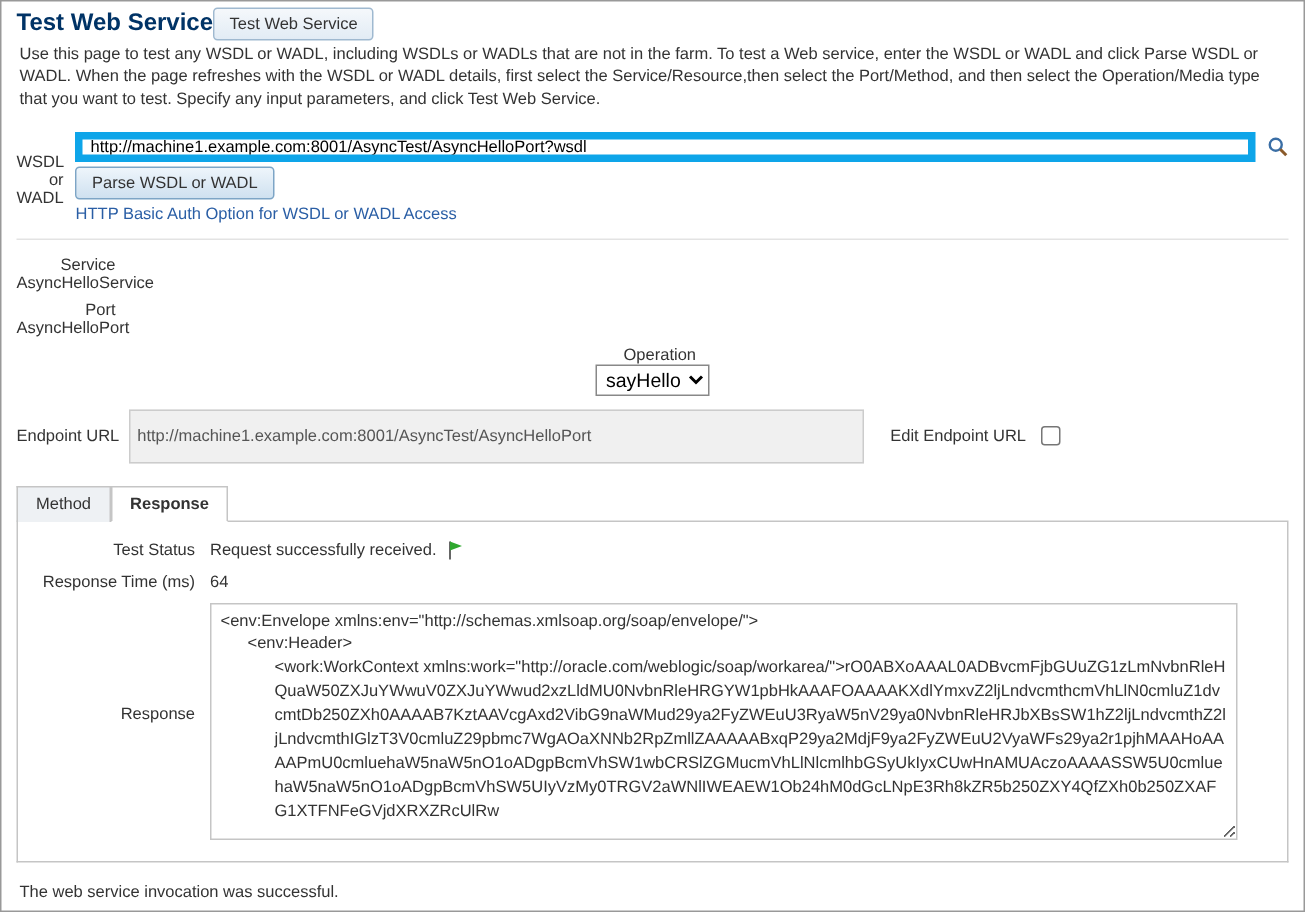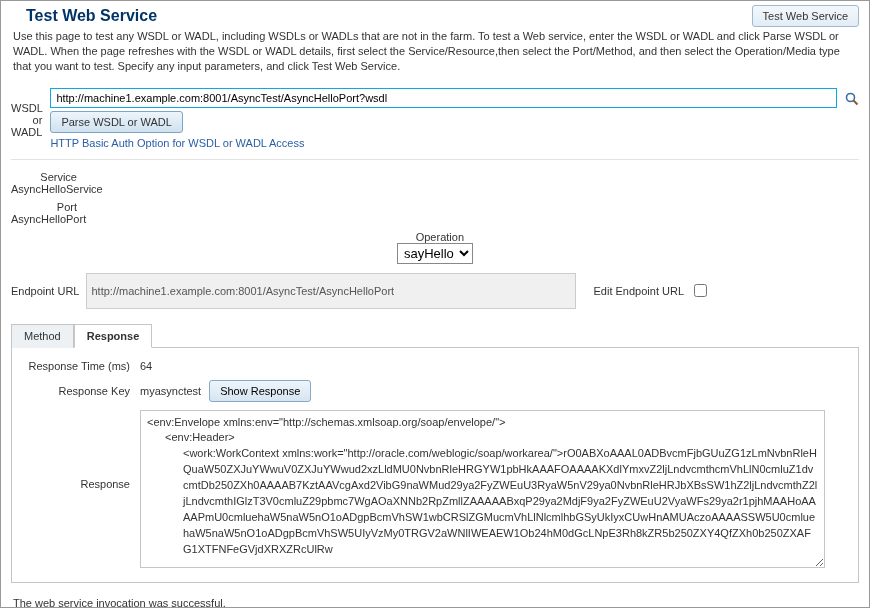--- a/index.html
+++ b/index.html
@@ -10,24 +10,22 @@
     font-size: 11px;
     color: #333;
     background: #fff;
     width: 870px;
     height: 608px;
     border: 1px solid #999;
     position: relative;
   }
   .header-bar {
     display: flex;
-    justify-content: space-between;
     align-items: flex-start;
     padding: 4px 10px 0 10px;
-    margin-left: 15px;
   }
   h1 {
     font-size: 16px;
     font-weight: bold;
     color: #003366;
     margin: 2px 0 4px 0;
   }
   .top-btn {
     background: linear-gradient(#f5f8fb, #e2ecf5);
     border: 1px solid #9fb9d0;
@@ -51,21 +49,21 @@
     width: 90px;
     text-align: right;
     padding-right: 8px;
     color: #333;
   }
   .wsdl-row { align-items: flex-start; padding-top: 4px; }
   .wsdl-input-wrap { flex: 1; }
   .wsdl-input {
     width: 815px;
     max-width: calc(100% - 28px);
-    border: 1px solid #0ea5e9;
+    border: 5px solid #0ea5e9;
     padding: 3px 5px;
     font-size: 11px;
     height: 20px;
   }
   .search-icon {
     display: inline-block;
     width: 16px; height: 16px;
     vertical-align: middle;
     margin-left: 4px;
     cursor: pointer;
@@ -272,27 +270,32 @@
   </div>
 </div>
 
 <div class="tabs">
   <div class="tab">Method</div>
   <div class="tab active">Response</div>
 </div>
 
 <div class="tab-body">
   <div class="row2">
+    <div class="row2-label">Test Status</div>
+    <div>Request successfully received.</div>
+    <span class="flag-icon">
+      <svg viewBox="0 0 14 14" width="14" height="14">
+        <line x1="3" y1="1" x2="3" y2="13" stroke="#333" stroke-width="1"></line>
+        <path d="M3 1 L11 4 L3 7 Z" fill="#2fa82f"></path>
+      </svg>
+    </span>
+  </div>
+  <div class="row2">
     <div class="row2-label">Response Time (ms)</div>
     <div>64</div>
-  </div>
-  <div class="row2">
-    <div class="row2-label">Response Key</div>
-    <div>myasynctest</div>
-    <button class="show-btn">Show Response</button>
   </div>
   <div class="response-row">
     <div class="row2-label">Response</div>
     <div class="response-box">
       <div>&lt;env:Envelope xmlns:env="http://schemas.xmlsoap.org/soap/envelope/"&gt;</div>
       <div class="indent1">&lt;env:Header&gt;</div>
       <div class="indent2">&lt;work:WorkContext xmlns:work="http://oracle.com/weblogic/soap/workarea/"&gt;rO0ABXoAAAL0ADBvcmFjbGUuZG1zLmNvbnRleHQuaW50ZXJuYWwuV0ZXJuYWwud2xzLldMU0NvbnRleHRGYW1pbHkAAAFOAAAAKXdlYmxvZ2ljLndvcmthcmVhLlN0cmluZ1dvcmtDb250ZXh0AAAAB7KztAAVcgAxd2VibG9naWMud29ya2FyZWEuU3RyaW5nV29ya0NvbnRleHRJbXBsSW1hZ2ljLndvcmthZ2ljLndvcmthIGlzT3V0cmluZ29pbmc7WgAOaXNNb2RpZmllZAAAAABxqP29ya2MdjF9ya2FyZWEuU2VyaWFs29ya2r1pjhMAAHoAAAAPmU0cmluehaW5naW5nO1oADgpBcmVhSW1wbCRSlZGMucmVhLlNlcmlhbGSyUkIyxCUwHnAMUAczoAAAASSW5U0cmluehaW5naW5nO1oADgpBcmVhSW5UIyVzMy0TRGV2aWNlIWEAEW1Ob24hM0dGcLNpE3Rh8kZR5b250ZXY4QfZXh0b250ZXAFG1XTFNFeGVjdXRXZRcUlRw</div>
     </div>
   </div>
 </div>

